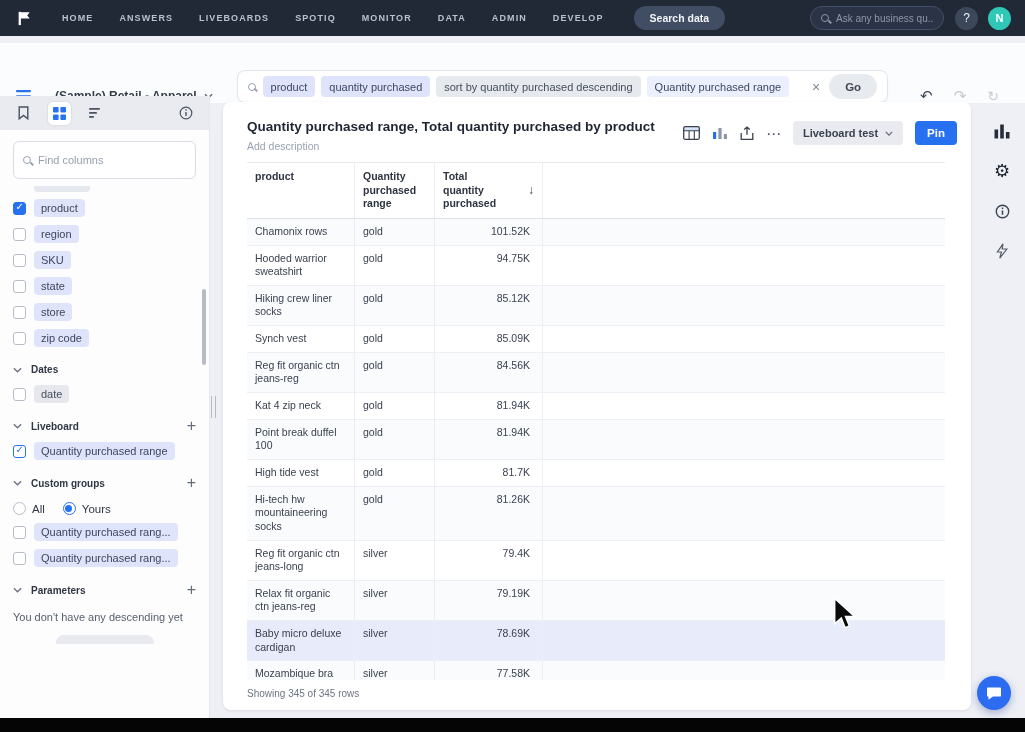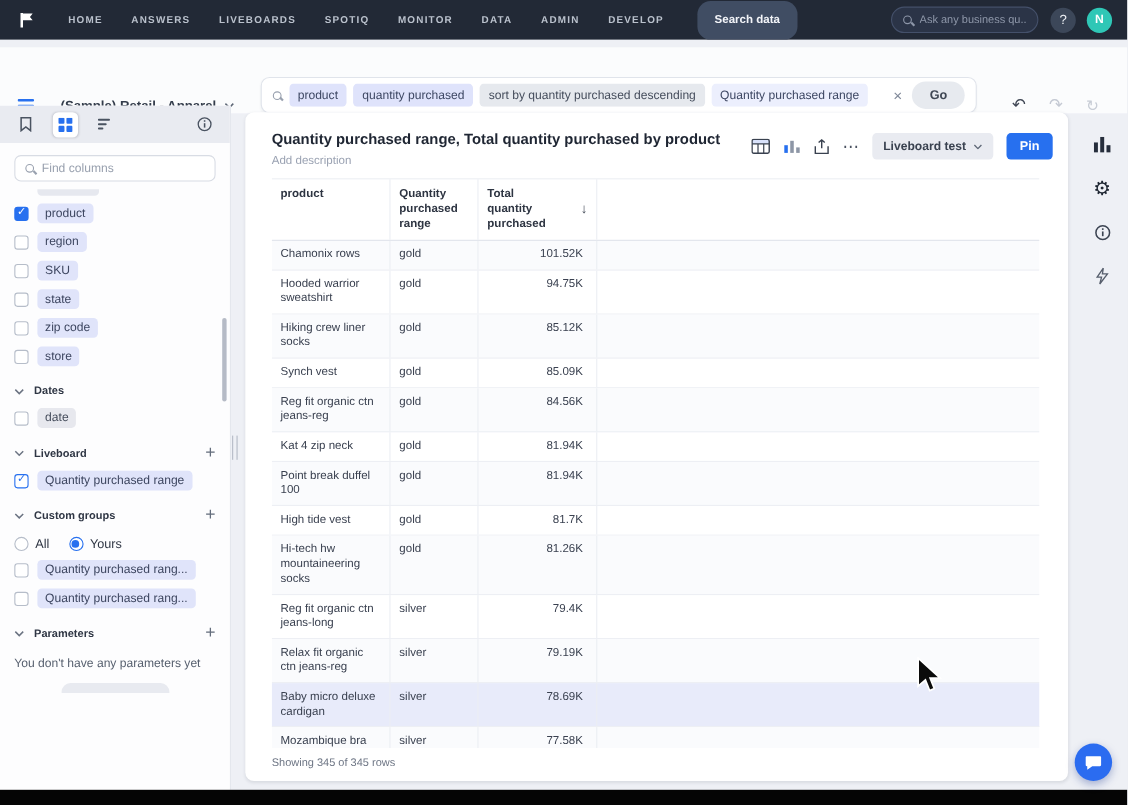--- a/index.html
+++ b/index.html
@@ -6,21 +6,21 @@
   html,body { background:#e8eaef; }
   body { font-family:"Liberation Sans","DejaVu Sans",sans-serif; }
   .screen { position:relative; width:1025px; height:732px; background:#eef0f5; overflow:hidden; }
 
   
   .topnav { position:absolute; top:0; left:0; right:0; height:36px; background:#222936;
             display:flex; align-items:center; padding:0 14px; gap:0; }
   .logo { width:20px; height:20px; display:flex; align-items:center; justify-content:center; margin-right:28px; cursor:pointer; }
   .nav-items { display:flex; align-items:center; gap:26px; }
   .nav-item { font-size:9px; font-weight:700; letter-spacing:1.1px; color:#bac1cc; text-transform:uppercase; cursor:pointer; text-decoration:none; }
-  .search-data-btn { margin-left:30px; height:35px; padding:0 16px; border:0; border-radius:12px;
+  .search-data-btn { margin-left:30px; height:24px; padding:0 16px; border:0; border-radius:12px;
             background:#404d63; color:#f2f4f8; font-size:10.5px; font-weight:700; cursor:pointer;
             font-family:inherit;text-align:center; }
   .topnav .spacer { flex:1; }
   .ask-input { width:134px; height:24px; border:1px solid #44506a; border-radius:12px; background:#2b3447;
             display:flex; align-items:center; gap:7px; padding:0 10px; margin-right:11px; }
   .ask-input input { border:0; outline:0; background:transparent; width:100%; font-size:10px; color:#c6ccd8; font-family:inherit; }
   .ask-input input::placeholder { color:#8e97a9; }
   .help-btn { width:23px; height:23px; border-radius:50%; background:#3c4759; color:#eef1f6;
             font-size:12px; display:flex; align-items:center; justify-content:center; margin-right:10px; cursor:pointer; }
   .avatar { width:23px; height:23px; border-radius:50%; background:#2fc7b6; color:#fff; font-size:11px; font-weight:700;
@@ -52,21 +52,21 @@
   
   .body { position:absolute; top:96px; left:0; right:0; bottom:14px; display:flex; }
 
   
   .sidebar { width:210px; background:#fdfdfe; border-right:1px solid #e4e7ed; position:relative;
              display:flex; flex-direction:column; overflow:hidden; flex:none; }
   .side-tabs { height:34px; background:#e9ebf1; display:flex; align-items:center; padding:0 12px; gap:13px; flex:none; }
   .tab { width:23px; height:23px; display:flex; align-items:center; justify-content:center; border-radius:5px; cursor:pointer; }
   .tab.selected { background:#fff; box-shadow:0 0 2px rgba(20,30,50,.18); }
   .tab.info { margin-left:auto; }
-  .find-box { margin:11px 13px 7px; height:24px; border:1px solid #d8dce4; border-radius:6px; background:#fff;
+  .find-box { margin:11px 13px 7px; height:38px; border:1px solid #d8dce4; border-radius:6px; background:#fff;
               display:flex; align-items:center; gap:7px; padding:0 9px; flex:none; }
   .find-box input { border:0; outline:0; width:100%; font-size:11px; color:#333b49; background:transparent; font-family:inherit; }
   .find-box input::placeholder { color:#98a0ae; }
   .mag { position:relative; width:8px; height:8px; border:1.5px solid #99a1af; border-radius:50%; flex:none; }
   .mag::after { content:""; position:absolute; width:4px; height:1.5px; background:#99a1af;
                 transform:rotate(45deg); right:-3.5px; bottom:-1px; }
   .mag.dark { border-color:#8e97a9; } .mag.dark::after { background:#8e97a9; }
 
   .col-list { padding:0 13px; }
   .clipped-chip { width:56px; height:6px; background:#e6e8ef; border-radius:0 0 4px 4px; margin:0 0 3px 21px; }
@@ -264,25 +264,25 @@
             <div class="item-row">
               <span class="cb"></span>
               <span class="chip">SKU</span>
             </div>
             <div class="item-row">
               <span class="cb"></span>
               <span class="chip">state</span>
             </div>
             <div class="item-row">
               <span class="cb"></span>
-              <span class="chip">zip code</span>
+              <span class="chip">store</span>
             </div>
             <div class="item-row">
               <span class="cb"></span>
-              <span class="chip">store</span>
+              <span class="chip">zip code</span>
             </div>
           </div>
       </div>
 
       <div class="sec-header">
         <svg width="9" height="6" viewBox="0 0 10 6">
             <path d="M1 1l4 4 4-4" fill="none" stroke="#6b7382" stroke-width="1.5"></path>
           </svg>
         <span class="sec-title">Dates</span>
       </div>
@@ -338,21 +338,21 @@
           </div>
         </div>
 
       <div class="sec-header">
         <svg width="9" height="6" viewBox="0 0 10 6">
             <path d="M1 1l4 4 4-4" fill="none" stroke="#6b7382" stroke-width="1.5"></path>
           </svg>
         <span class="sec-title">Parameters</span>
         <span class="plus">+</span>
       </div>
-      <div class="empty-text">You don't have any parameters yet</div>
+      <div class="empty-text">You don't have any descending yet</div>
       <div class="partial-btn"></div>
 
       <div class="side-scroll"></div>
     </aside>
 
     <div class="divider">
       <span class="grip"></span>
     </div>
 
     <main class="main">

